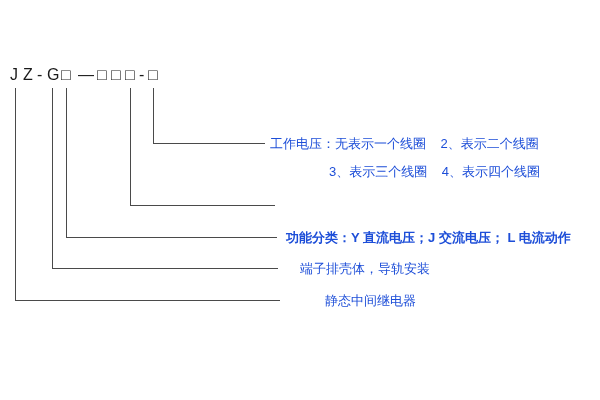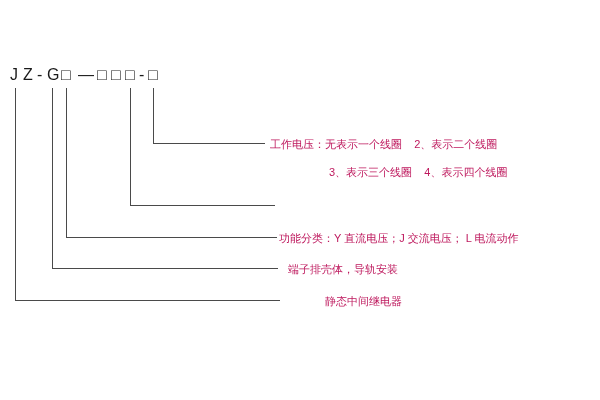--- a/index.html
+++ b/index.html
@@ -28,22 +28,22 @@
     width: 0;
     border-left: 1px solid #4a4a4a;
   }
   .hline {
     position: absolute;
     height: 0;
     border-top: 1px solid #4a4a4a;
   }
   .desc {
     position: absolute;
-    font-size: 11px;
-    color: #be185d;
+    font-size: 13px;
+    color: #1d4ed8;
     white-space: pre;
     line-height: 16px;
   }
 </style>
 </head>
 <body>
 
 <div class="stage">
 
   <span class="model-char" style="left:10px">J</span>
@@ -65,17 +65,17 @@
   <div class="vline" style="left:153px; top:88px; height:55px;"></div>
 
   <div class="hline" style="left:153px; top:143px; width:112px;"></div>
   <div class="hline" style="left:130px; top:205px; width:145px;"></div>
   <div class="hline" style="left:66px;  top:237px; width:211px;"></div>
   <div class="hline" style="left:52px;  top:268px; width:226px;"></div>
   <div class="hline" style="left:15px;  top:300px; width:265px;"></div>
 
   <div class="desc" style="left:270px; top:136px;">工作电压：无表示一个线圈    2、表示二个线圈</div>
   <div class="desc" style="left:329px; top:164px;">3、表示三个线圈    4、表示四个线圈</div>
-  <div class="desc" style="left:279px; top:230px;">功能分类：Y 直流电压；J 交流电压； L 电流动作</div>
-  <div class="desc" style="left:288px; top:261px;">端子排壳体，导轨安装</div>
+  <div class="desc" style="left:286px; top:230px;font-weight:bold;">功能分类：Y 直流电压；J 交流电压； L 电流动作</div>
+  <div class="desc" style="left:300px; top:261px;">端子排壳体，导轨安装</div>
   <div class="desc" style="left:285px; top:293px;padding-left:40px;">静态中间继电器</div>
 
 </div>
 
 </body></html>

